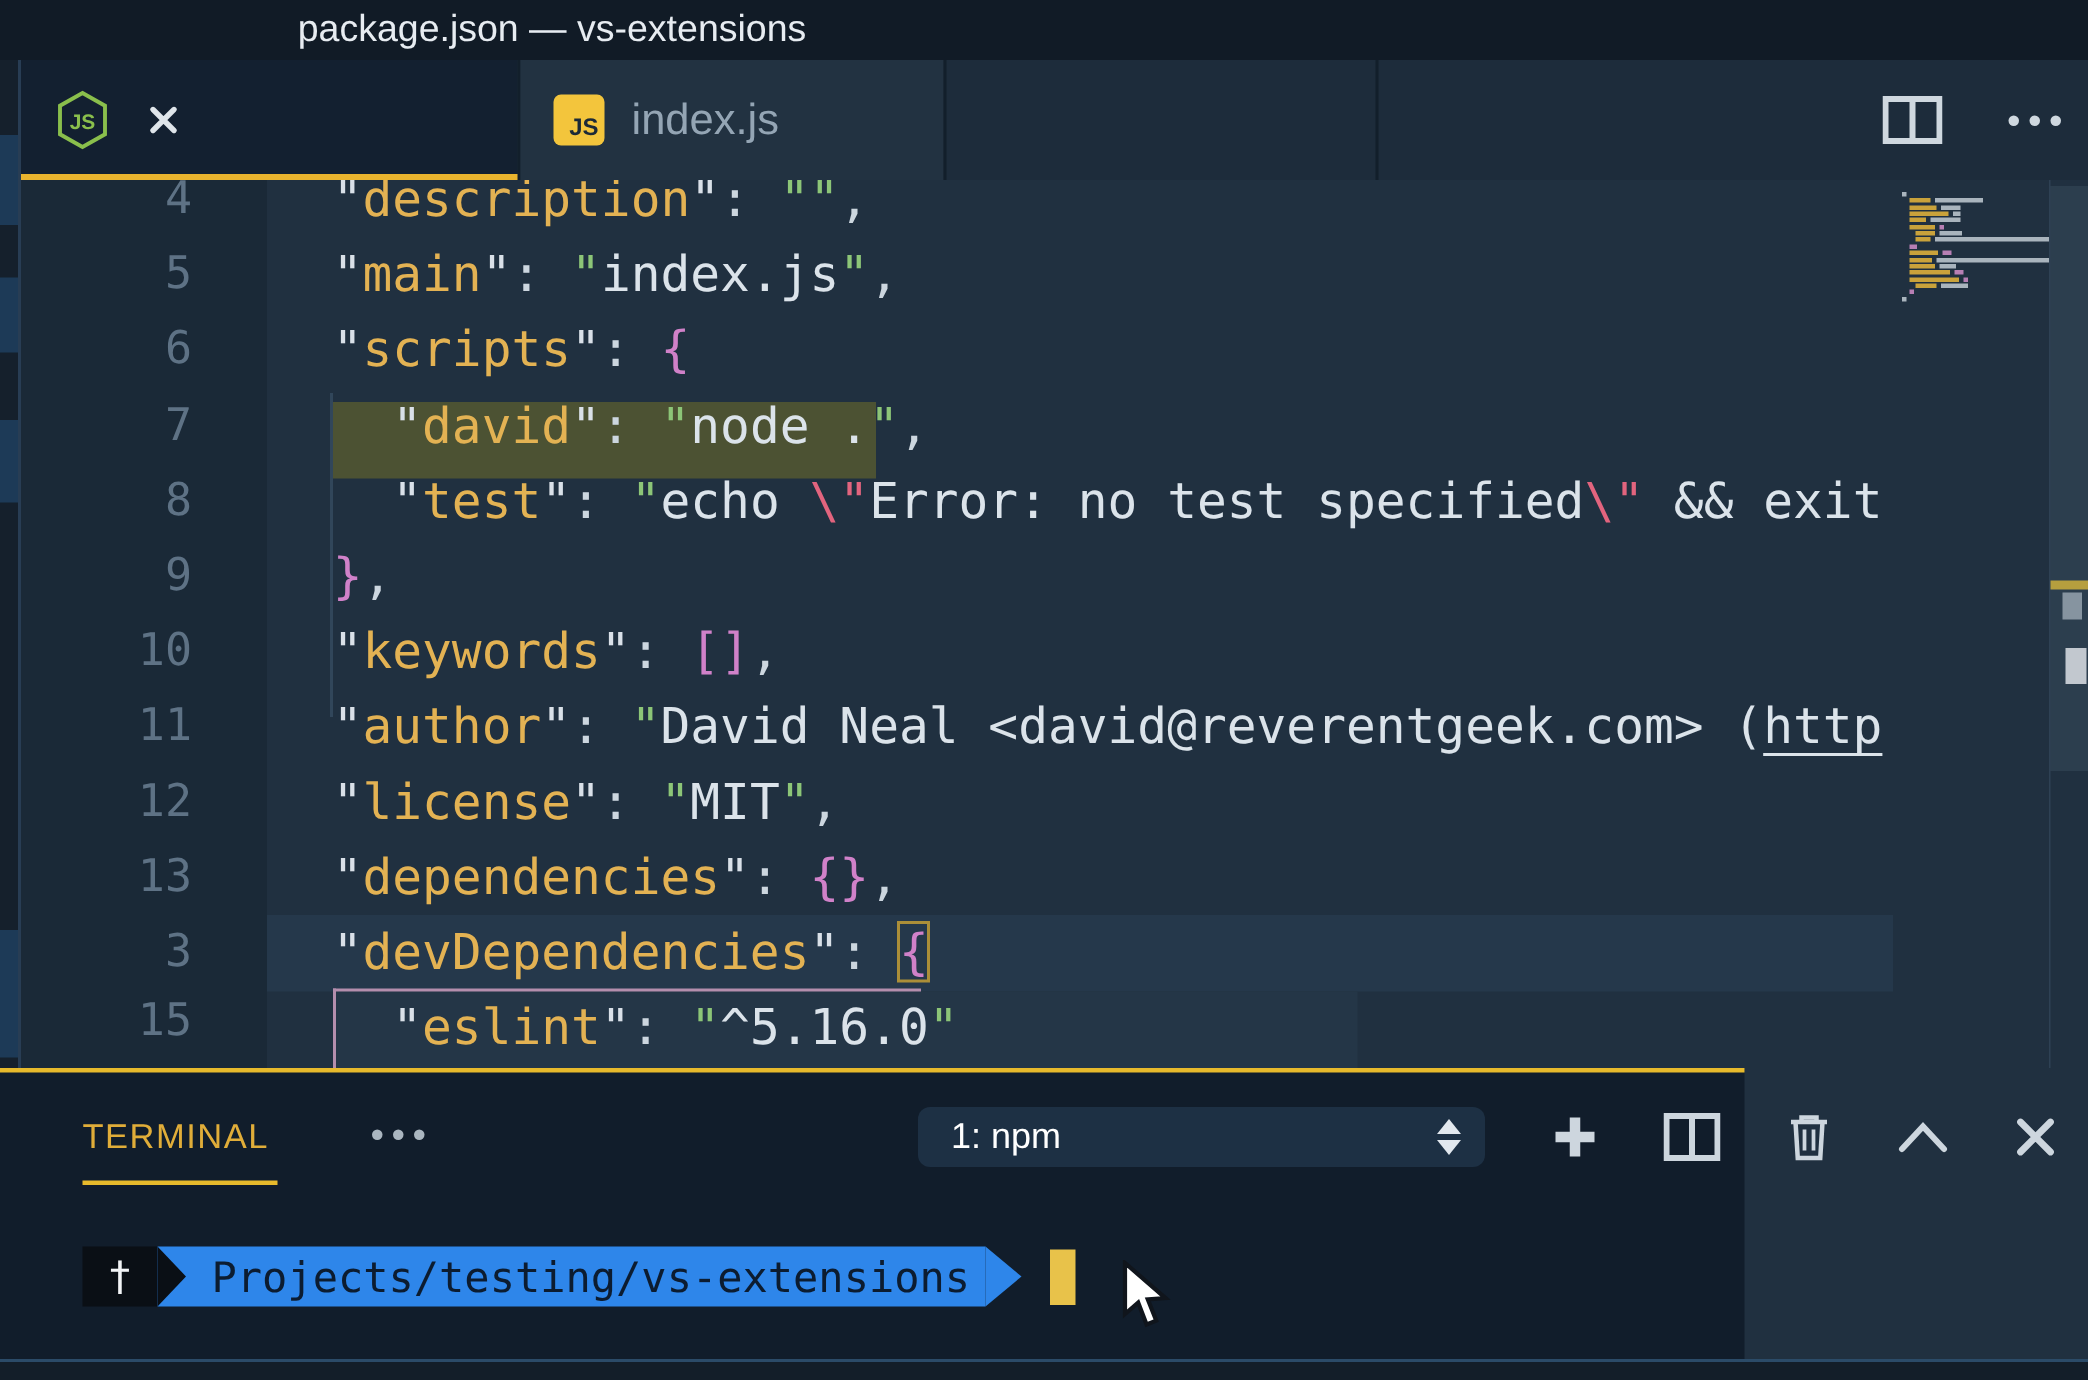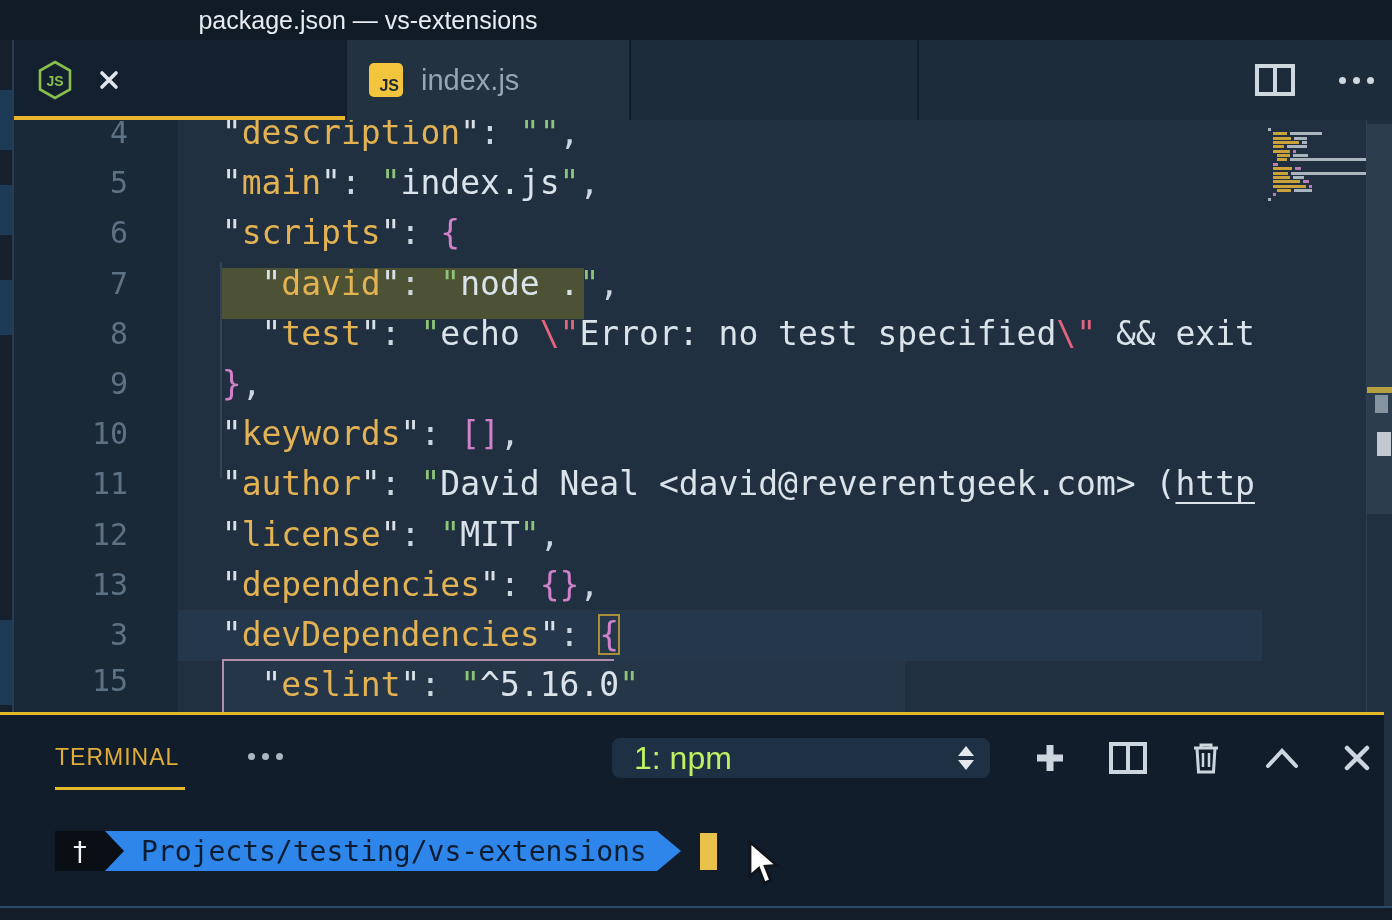--- a/index.html
+++ b/index.html
@@ -67,29 +67,29 @@
   .mm-row { position:absolute; height:3px; display:flex; gap:3px; }
   .mm-row span { height:3px; display:inline-block; flex:none; }
   .mm-y { background:#c9a23b; } .mm-w { background:#a9b4bd; } .mm-p { background:#b77fb4; }
   .ruler { position:absolute; left:1352px; top:0; width:26px; height:592px; border-left:1px solid rgba(110,145,175,0.18); }
   .ruler-slider { position:absolute; left:0; top:4px; width:26px; height:390px; background:rgba(157,184,208,0.10); }
   .ruler-mark-yellow { position:absolute; left:0; top:267px; width:26px; height:6px; background:#b69f3e; }
   .ruler-mark-grey1  { position:absolute; left:8px; top:275px; width:13px; height:18px; background:rgba(150,163,175,0.85); }
   .ruler-mark-grey2  { position:absolute; left:10px; top:312px; width:14px; height:24px; background:#c2c8cf; }
 
   
-  .panel { position:absolute; left:0; top:712px; width:1384px; height:196px; background:#111d2b;
+  .panel { position:absolute; left:0; top:712px; width:1163px; height:196px; background:#111d2b;
            border-top:3px solid #e7ba2c; }
   .panel-tab-label { position:absolute; left:55px; top:29px; color:#e0ad39; font-size:23px; letter-spacing:1px; }
   .panel-tab-underline { position:absolute; left:55px; top:72px; width:130px; height:3px; background:#e7ba2c; }
   .panel-dots { position:absolute; left:248px; top:38px; }
   .panel-dots i { background:#aab6c0; }
   .terminal-select { position:absolute; left:612px; top:23px; width:378px; height:40px; background:#1d3044;
                      border-radius:8px; display:flex; align-items:center; cursor:pointer; }
-  .terminal-select .sel-text { color:#bef264; font-size:32px; margin-left:22px; flex:1; }
+  .terminal-select .sel-text { color:#ffffff; font-size:24px; margin-left:22px; flex:1; }
   .spinner { margin-right:16px; display:flex; flex-direction:column; gap:4px; align-items:center; }
   .spinner .up   { width:0; height:0; border-left:8px solid transparent; border-right:8px solid transparent; border-bottom:10px solid #e2e8ee; }
   .spinner .down { width:0; height:0; border-left:8px solid transparent; border-right:8px solid transparent; border-top:10px solid #e2e8ee; }
   .panel-actions { position:absolute; left:1020px; top:18px; width:372px; height:50px; display:flex;
                    align-items:center; justify-content:space-between; padding:0 20px 0 14px; }
   .panel-actions .icon-btn { display:flex; align-items:center; justify-content:center; cursor:pointer; }
 
   
   .prompt { position:absolute; left:55px; top:116px; height:40px; display:flex; align-items:center; }
   .seg-black { width:50px; height:40px; background:#0a0f15; color:#f2f4f6; display:flex; align-items:center;

